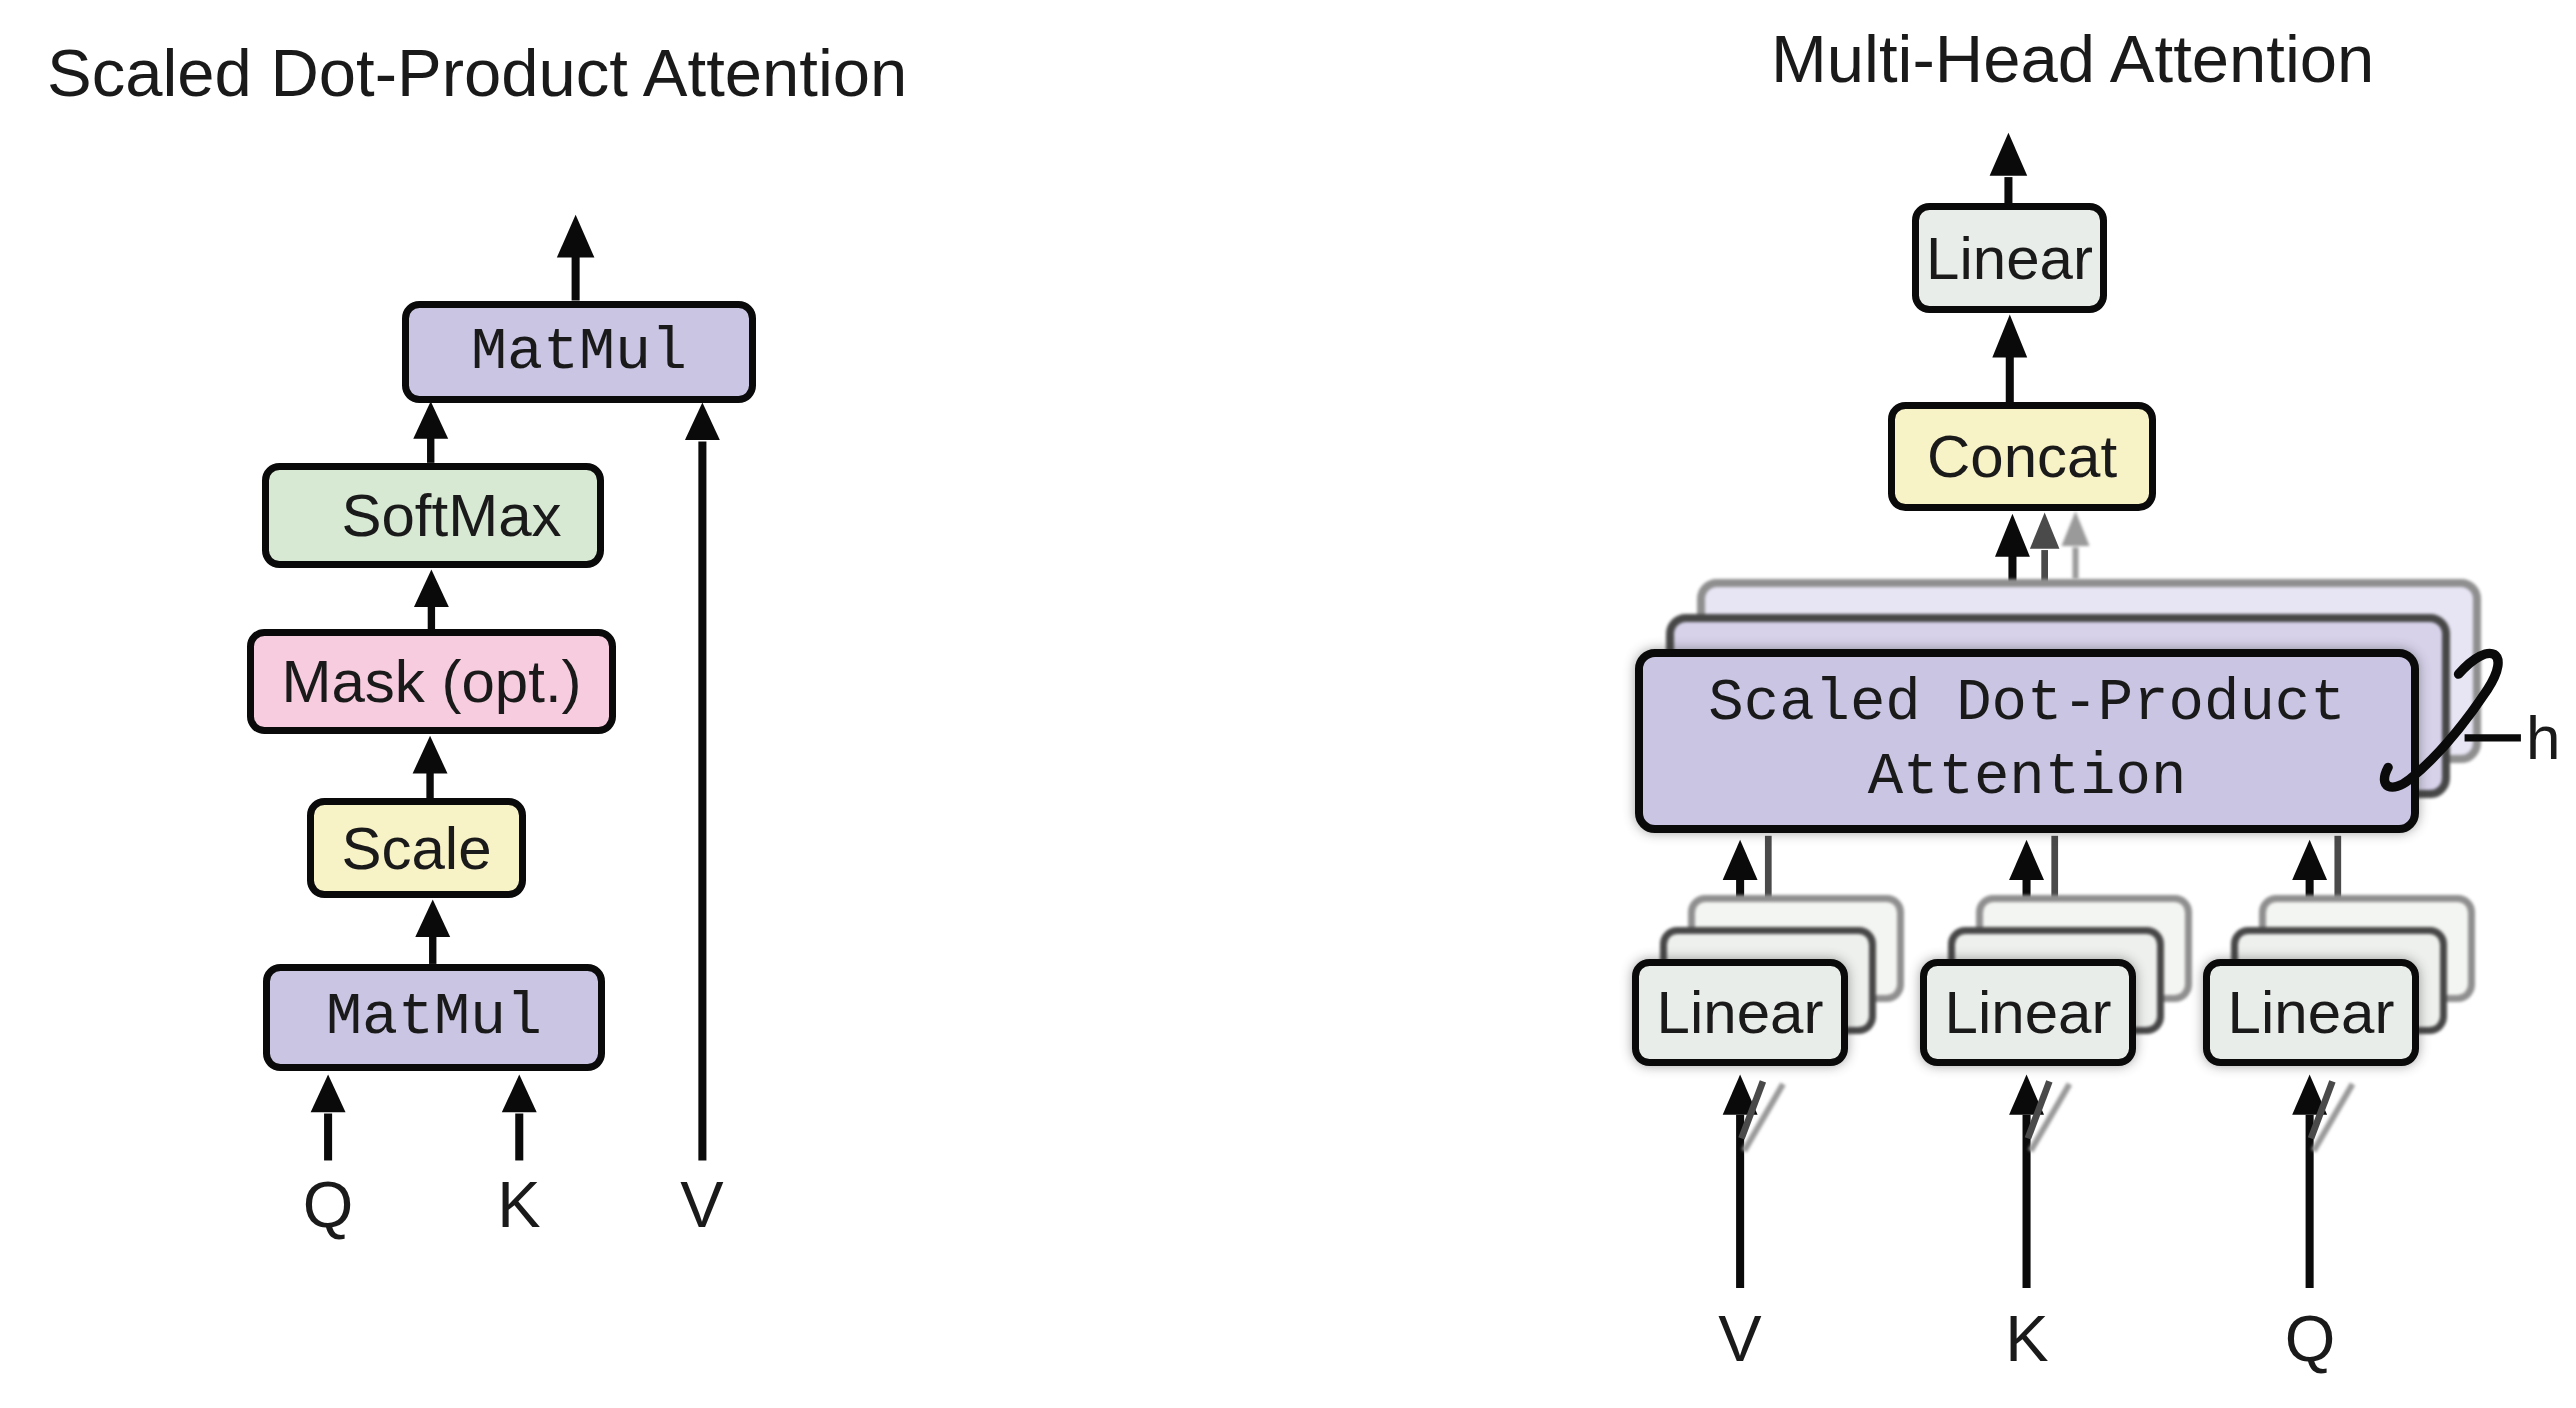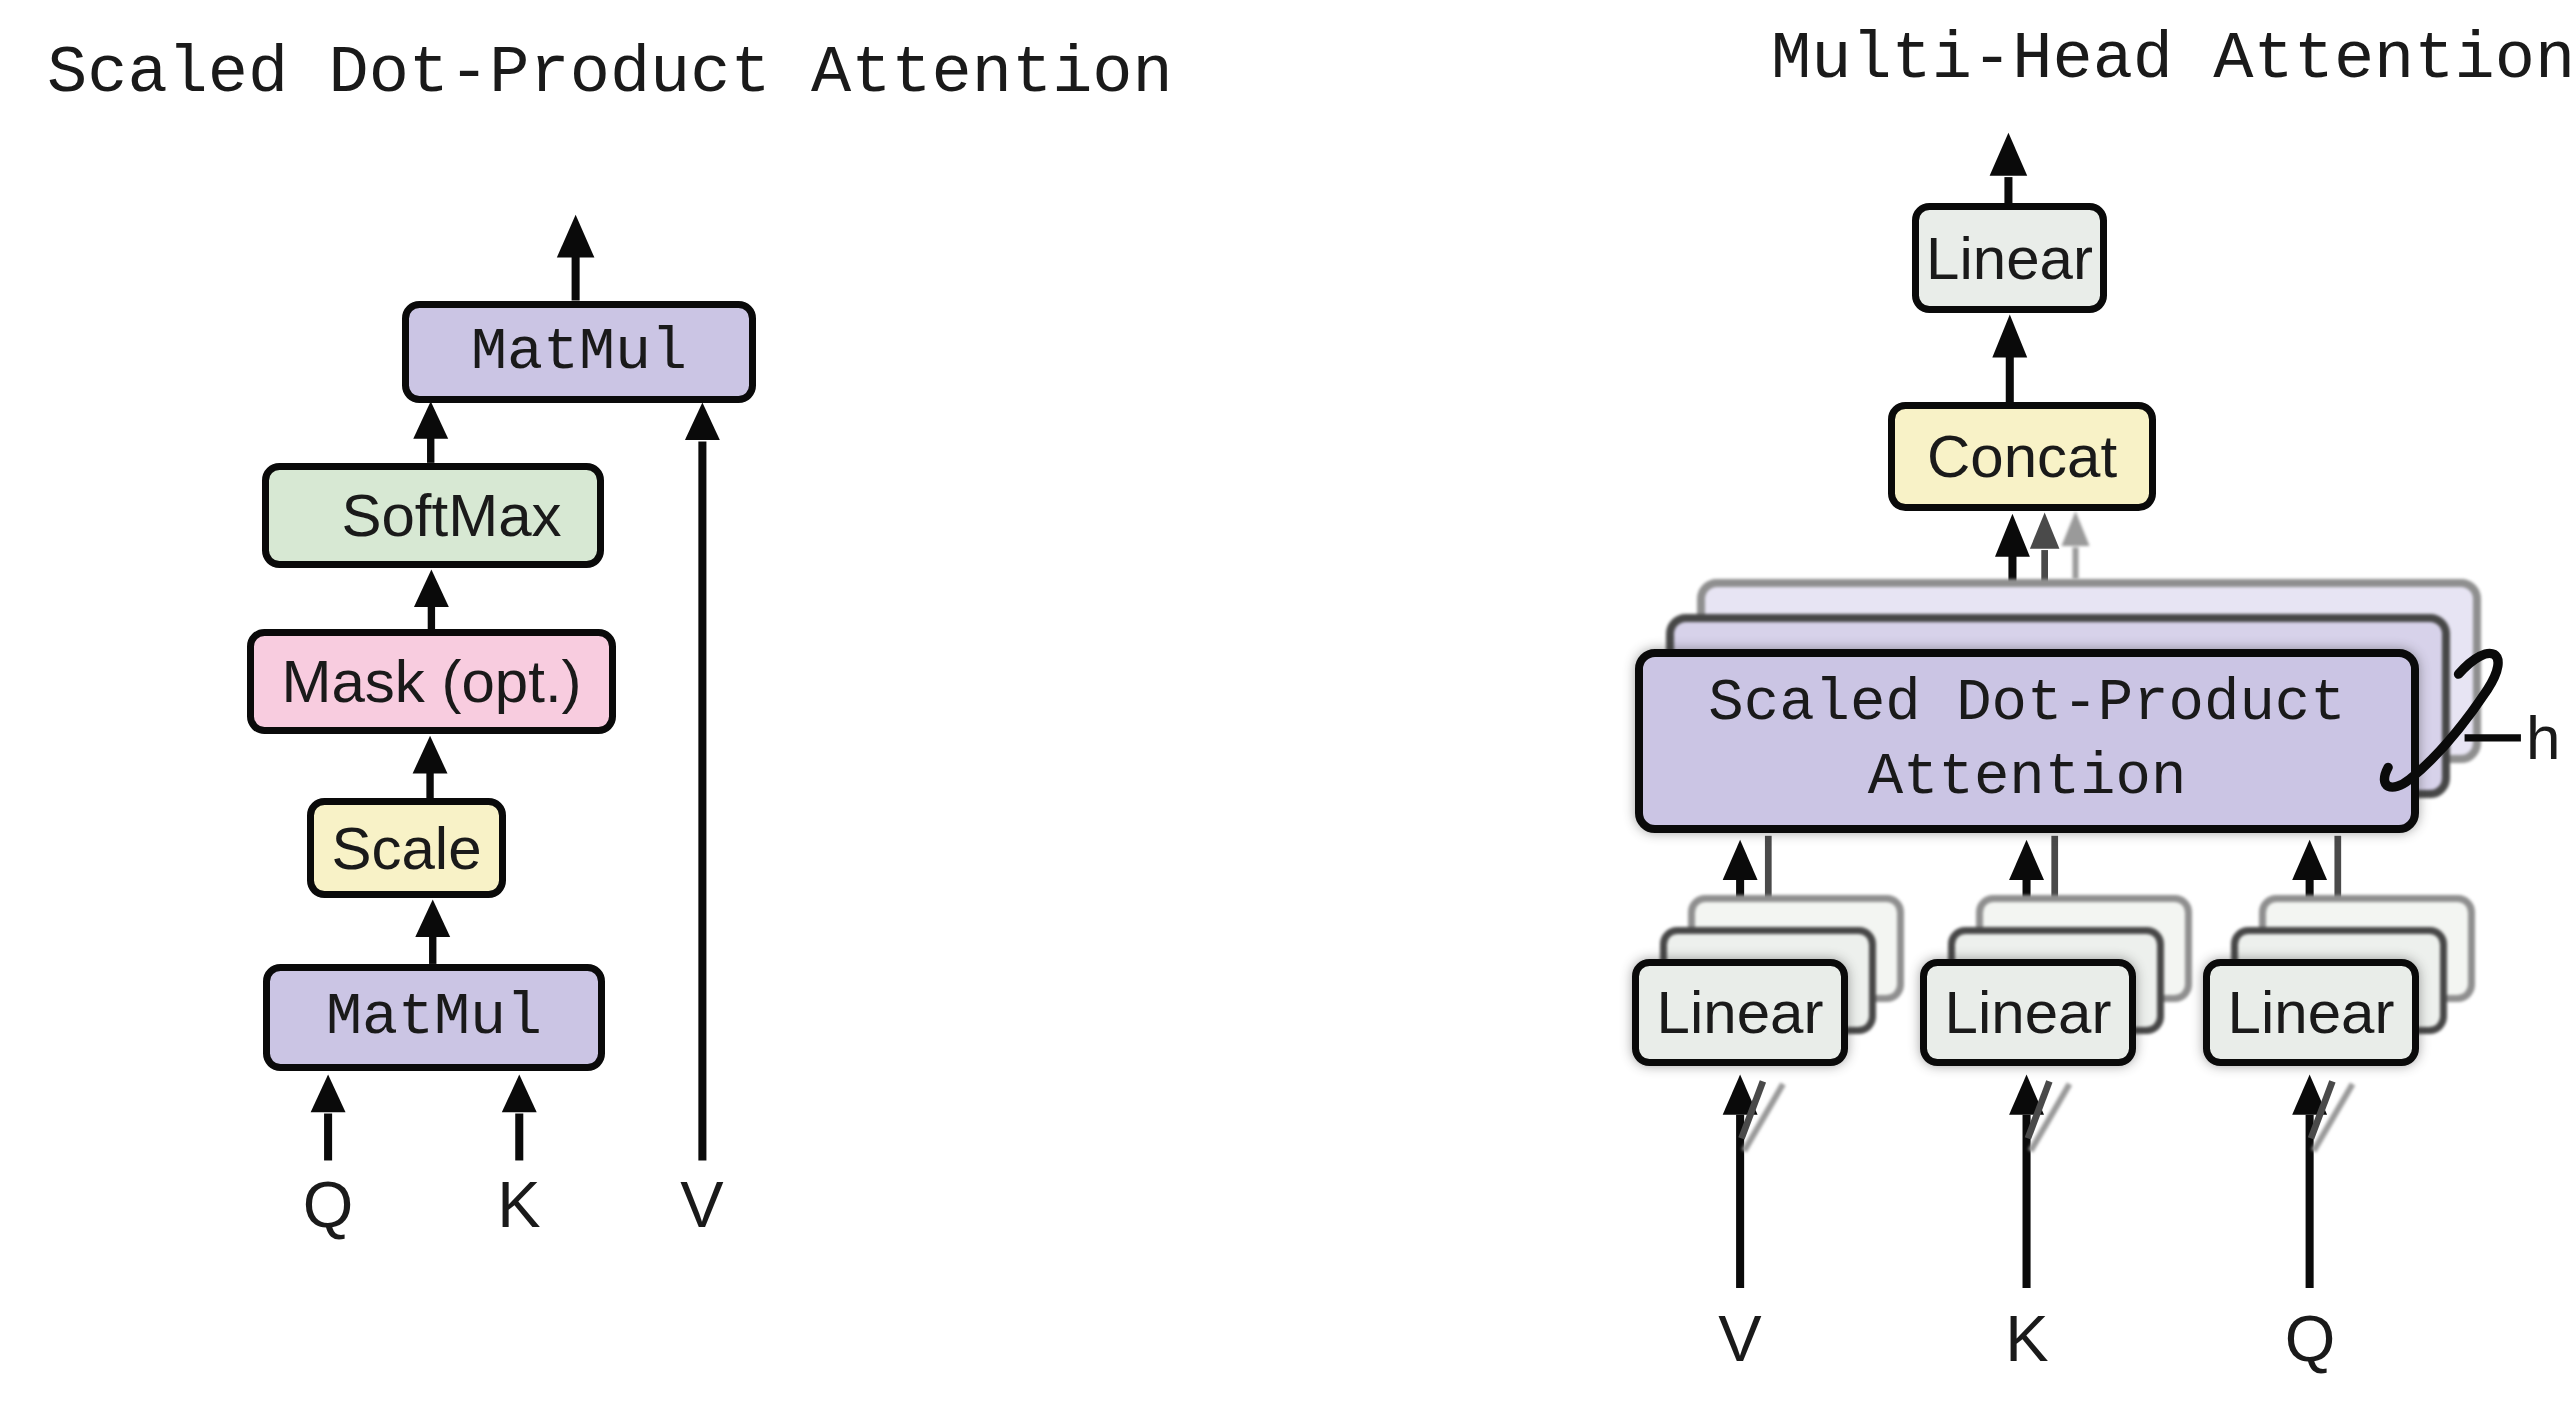--- a/index.html
+++ b/index.html
@@ -10,21 +10,21 @@
     --arrow-black:#0a0a0a; --arrow-gray-mid:#4a4a4a; --arrow-gray-light:#9a9a9a;
     --text:#1a1a1a; --bg:#ffffff;
   }
   html,body{margin:0;padding:0;}
   body{background:var(--bg);}
   #canvas{
     position:relative; width:2576px; height:1408px; background:var(--bg);
     overflow:hidden; font-family:"Liberation Sans","DejaVu Sans",sans-serif; color:var(--text);
   }
   .title{
-    position:absolute; font-family:Liberation Mono, monospace;
+    position:absolute; font-family:Liberation Sans, sans-serif;
     font-size:67px; line-height:1.05; color:var(--text); white-space:nowrap;
   }
   .node{
     position:absolute; box-sizing:border-box; border:7.4px solid var(--border-black);
     border-radius:17.4px; display:flex; align-items:center; justify-content:center;
     font-size:60px; line-height:1.25; text-align:center; color:var(--text); white-space:nowrap;
   }
   .node.big{border-width:8px; border-radius:20px; font-size:59px;}
   .ghost{filter:blur(1.7px);}
   .ghost.mid{border-color:var(--border-ghost-mid);}
@@ -161,21 +161,21 @@
       <line class="wire-light" filter="url(#soft)" x1="3507" y1="1616" x2="3449" y2="1716"></line>
     </g>
   </svg>
 
   <div class="title" style="left:47px; top:38px;">Scaled Dot-Product Attention</div>
   <div class="title" style="left:1771px; top:24px;">Multi-Head Attention</div>
 
   <div class="node fill-purple" style="left:402px; top:301px; width:354px; height:102px;">MatMul</div>
   <div class="node fill-green" style="left:262px; top:463px; width:342px; height:105px;padding-left:37px;">SoftMax</div>
   <div class="node fill-pink" style="left:247px; top:629px; width:369px; height:105px;">Mask (opt.)</div>
-  <div class="node fill-yellow" style="left:307px; top:798px; width:199px; height:100px;">Scale</div>
+  <div class="node fill-yellow" style="left:307px; top:798px; width:219px; height:100px;">Scale</div>
   <div class="node fill-purple" style="left:263px; top:964px; width:342px; height:107px;">MatMul</div>
 
   <div class="io-label" style="left:261px; top:1169px;">Q</div>
   <div class="io-label" style="left:452px; top:1169px;">K</div>
   <div class="io-label" style="left:635px; top:1169px;">V</div>
 
   <div class="node fill-gray" style="left:1912px; top:203px; width:195px; height:110px;">Linear</div>
   <div class="node fill-yellow" style="left:1888px; top:402px; width:268px; height:109px;">Concat</div>
 
   <div class="node big ghost back fill-purple-back" style="left:1697px; top:579px; width:784px; height:184px;"></div>

